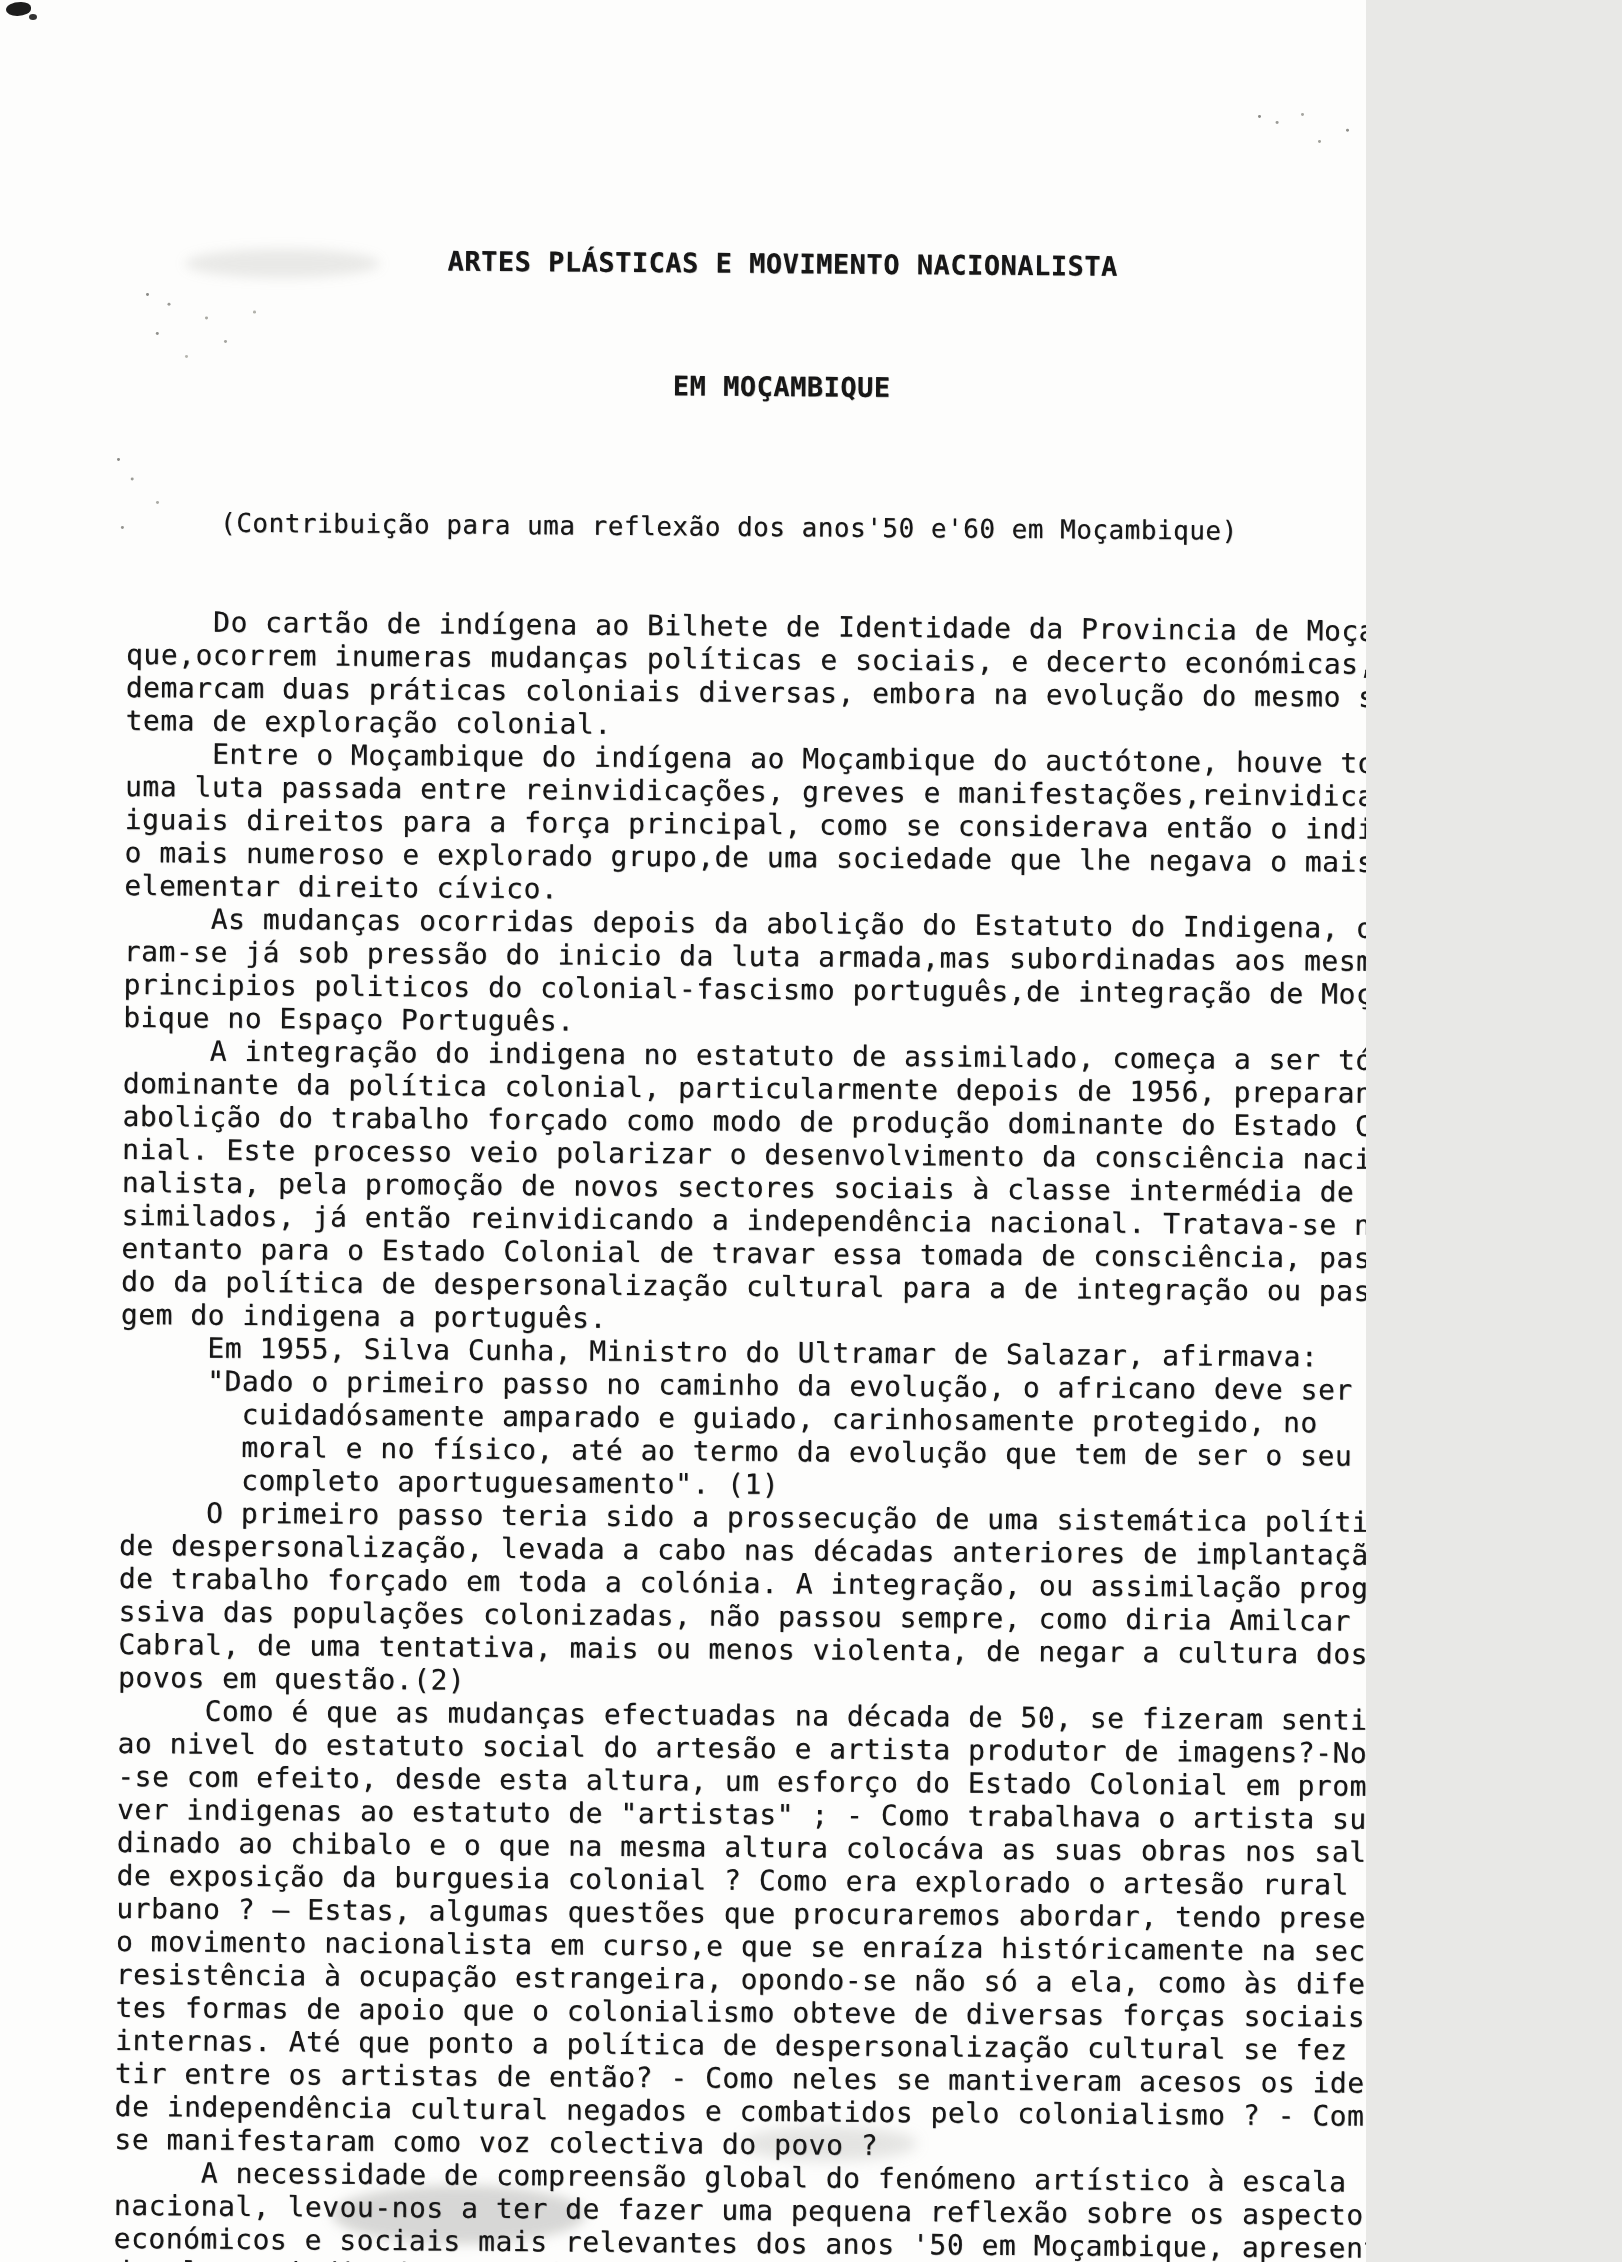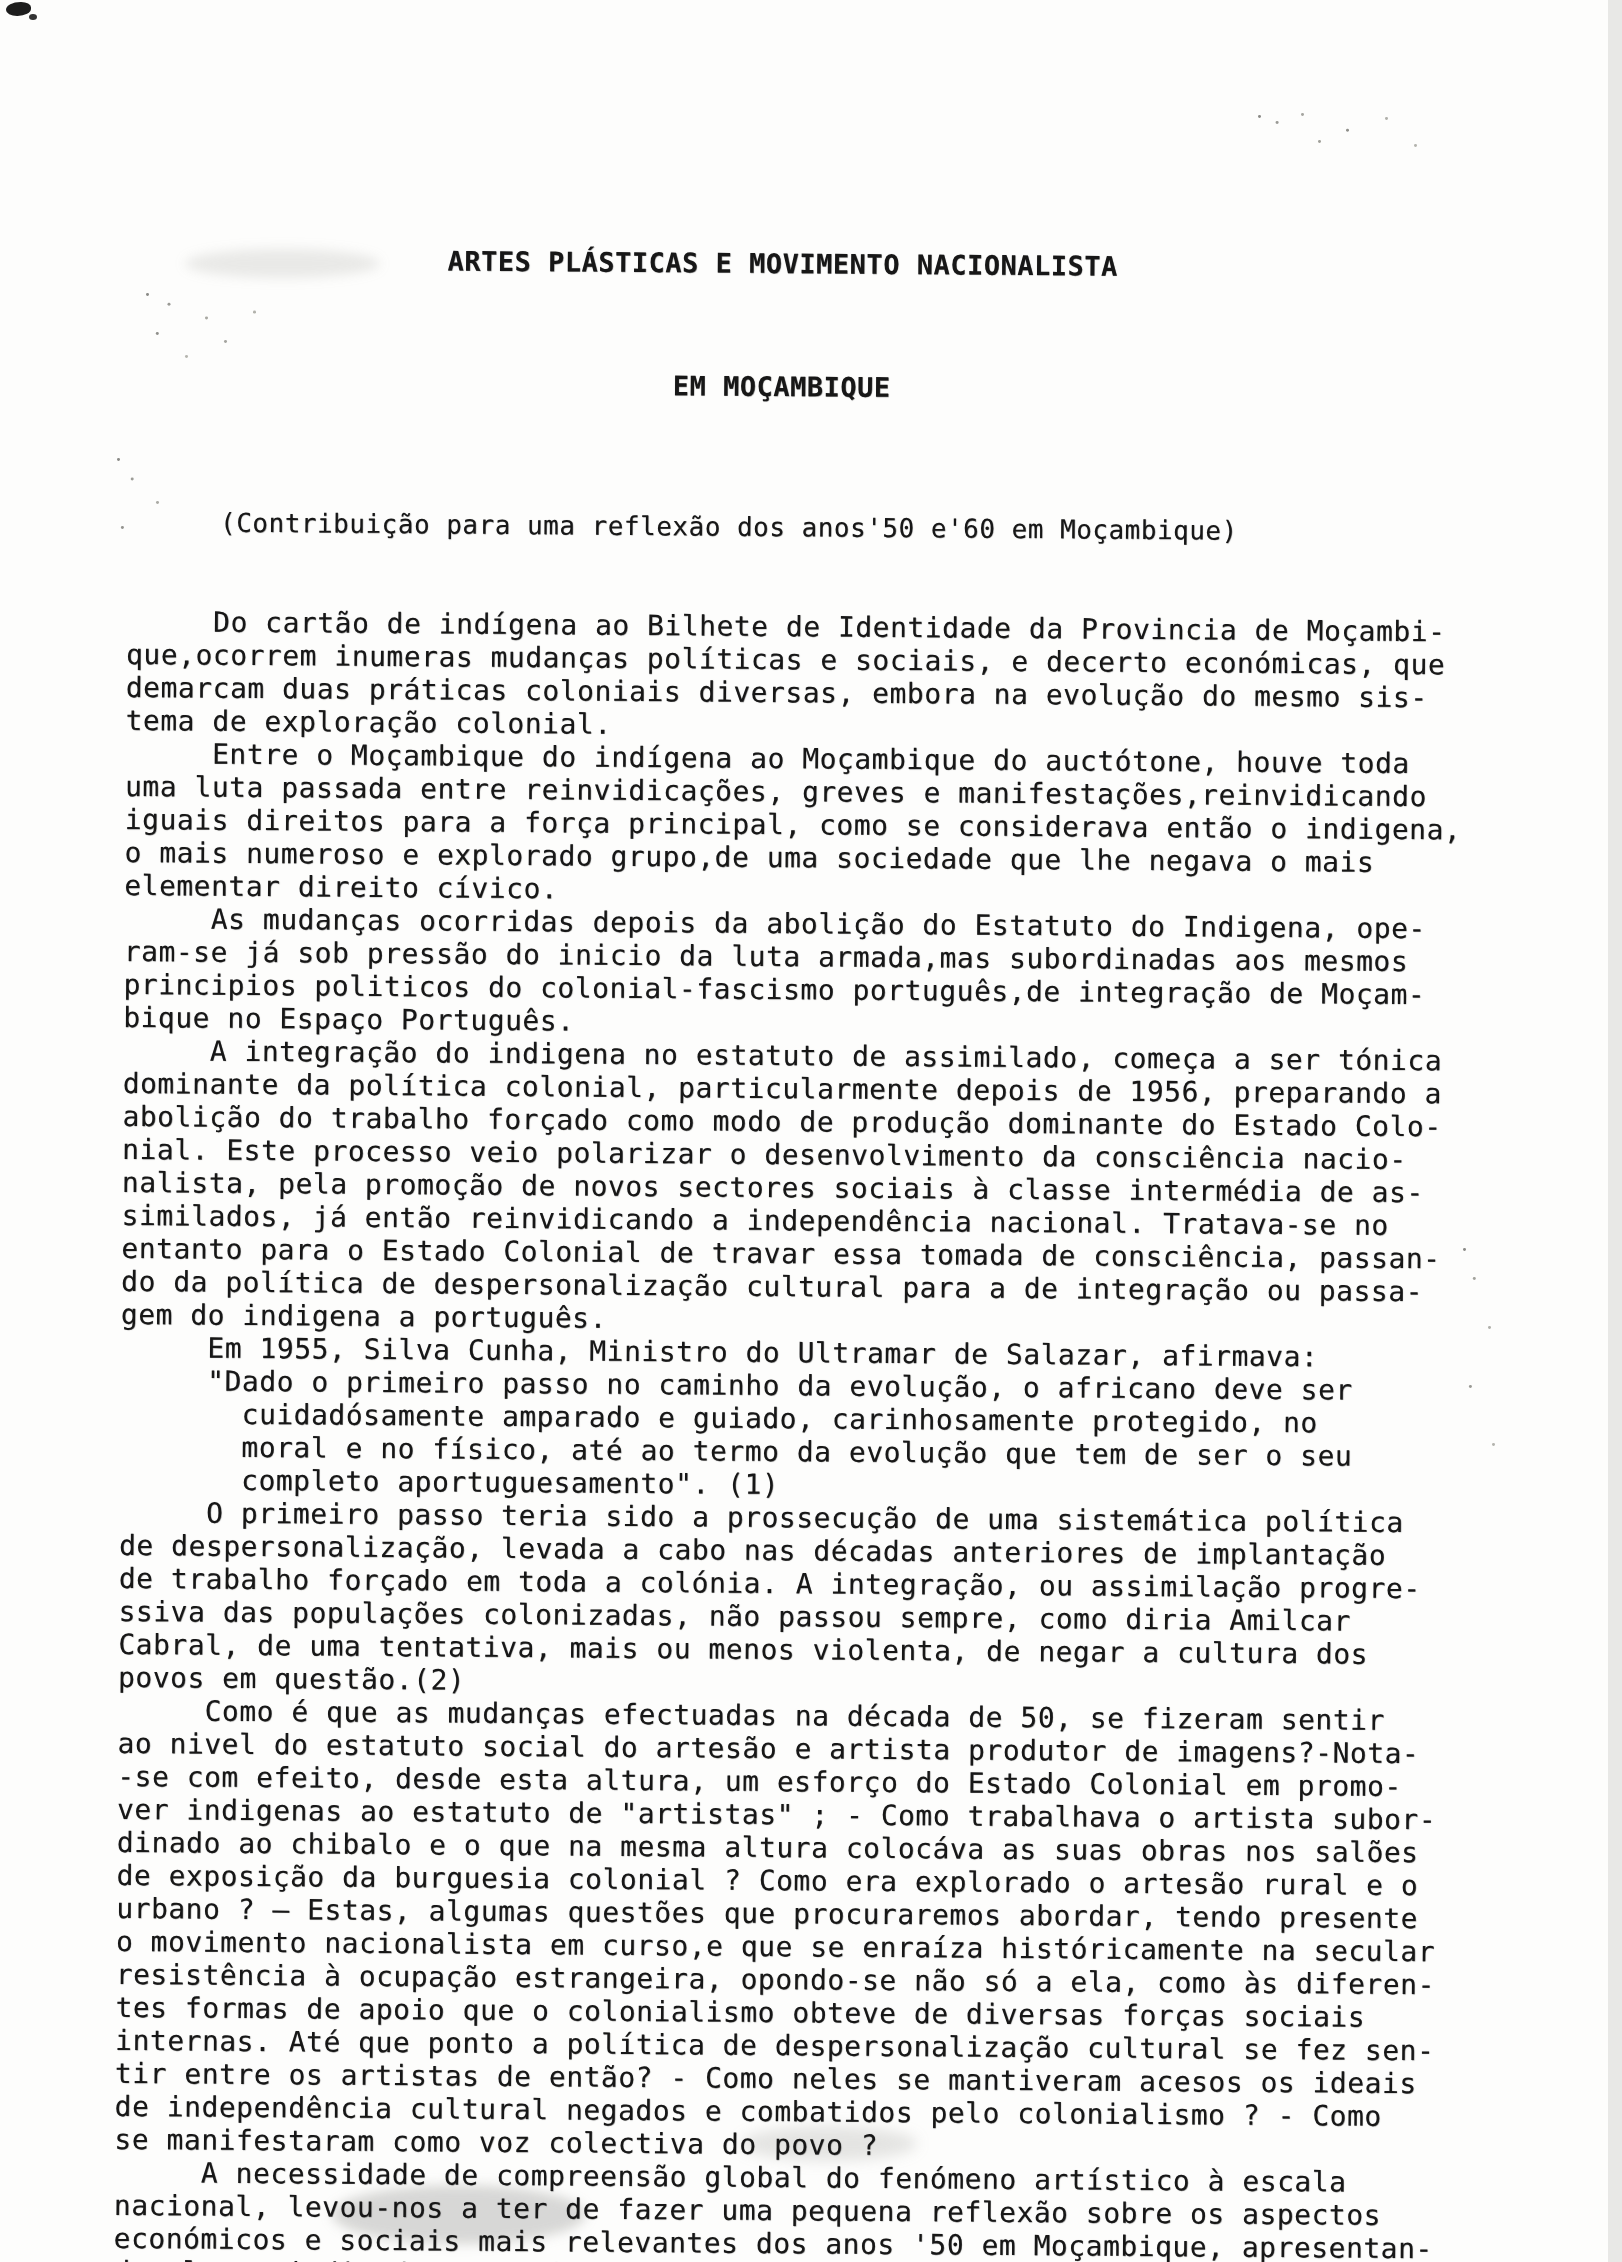--- a/index.html
+++ b/index.html
@@ -2,21 +2,21 @@
 <html><head>
 <meta charset="utf-8">
 <style>
   html, body {
     margin: 0;
     padding: 0;
     background: #e8e8e6;
   }
   .sheet {
     position: relative;
-    width: 1608px;
+    width: 1366px;
     height: 2263px;
     background: #fdfdfc;
     overflow: hidden;
     font-family: "DejaVu Sans Mono", "Liberation Mono", monospace;
     color: #171717;
   }
   .content {
     position: absolute;
     left: 130px;
     top: 156px;

